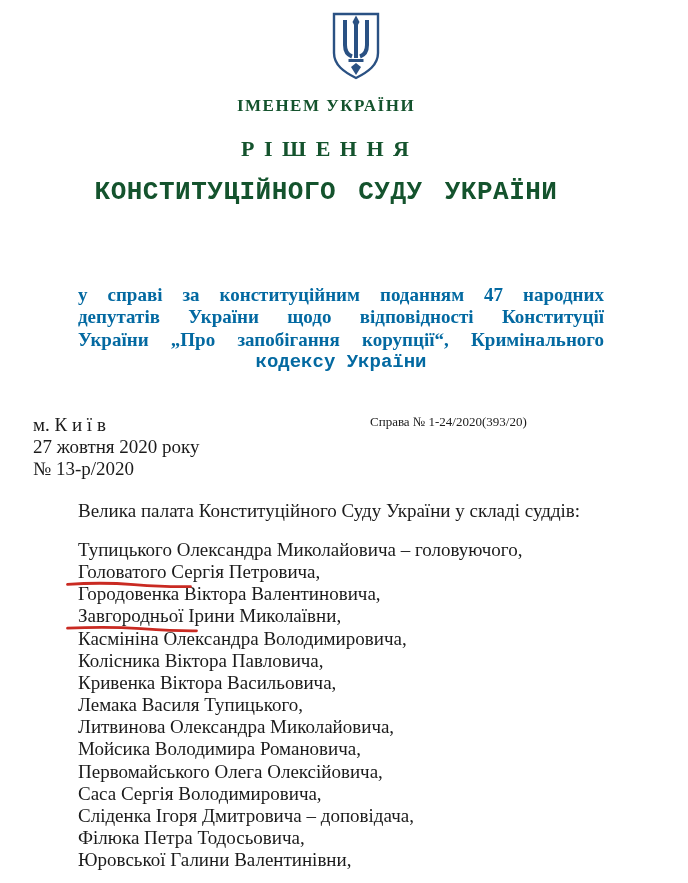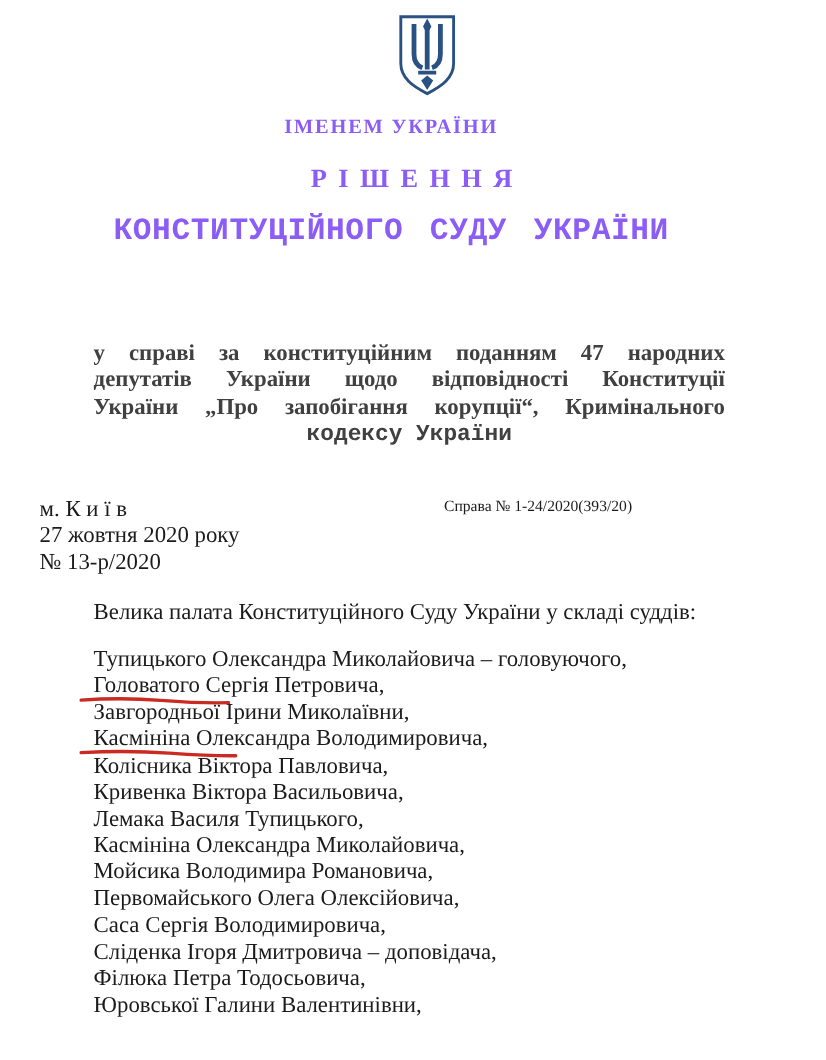--- a/index.html
+++ b/index.html
@@ -10,27 +10,27 @@
     font-family: "Liberation Serif", "DejaVu Serif", serif;
     color: #1b1b1b;
     overflow: hidden;
   }
   .abs { position: absolute; }
 
   
   .emblem { left: 329px; top: 11px; width: 54px; height: 70px; }
 
   
-  .hdr { left: 0; width: 652px; text-align: center; color: #8b5cf6; font-weight: bold; }
+  .hdr { left: 0; width: 652px; text-align: center; color: #14532d; font-weight: bold; }
   .hdr-name  { top: 96px;  font-size: 17px; letter-spacing: 1.5px; }
-  .hdr-decis { top: 136px; font-size: 22px; letter-spacing: 2px; margin-left: 18px; }
+  .hdr-decis { top: 136px; font-size: 22px; letter-spacing: 2px; }
   .hdr-court { top: 177px; font-size: 26px; word-spacing: 6px; letter-spacing: 0.5px; font-family: Liberation Mono, monospace; }
 
   
-  .subject { left: 78px; top: 284px; width: 526px; font-weight: bold; font-size: 19px; line-height: 22.3px; color: #404040; }
+  .subject { left: 78px; top: 284px; width: 526px; font-weight: bold; font-size: 19px; line-height: 22.3px; color: #0369a1; }
   .subject .jline { text-align: justify; text-align-last: justify; }
   .subject .cline { text-align: center; font-family: Liberation Mono, monospace; }
 
   
   .dateline { left: 33px; top: 414px; font-size: 19px; line-height: 22px; }
   .caseno   { left: 370px; top: 414px; font-size: 13px; }
 
   
   .intro  { left: 78px; top: 500px; font-size: 19px; }
   .judges { left: 78px; top: 539px; font-size: 19px; line-height: 22.15px; }
@@ -76,26 +76,27 @@
   <div>№ 13-р/2020</div>
 </div>
 
 <div class="abs caseno">Справа № 1-24/2020(393/20)</div>
 
 <div class="abs intro">Велика палата Конституційного Суду України у складі суддів:</div>
 
 <div class="abs judges">
   <div>Тупицького Олександра Миколайовича – головуючого,</div>
   <div>Головатого Сергія Петровича,</div>
+  <div>Городовенка Віктора Валентиновича,</div>
   <div>Завгородньої Ірини Миколаївни,</div>
   <div>Касмініна Олександра Володимировича,</div>
   <div>Колісника Віктора Павловича,</div>
   <div>Кривенка Віктора Васильовича,</div>
   <div>Лемака Василя Тупицького,</div>
-  <div>Касмініна Олександра Миколайовича,</div>
+  <div>Литвинова Олександра Миколайовича,</div>
   <div>Мойсика Володимира Романовича,</div>
   <div>Первомайського Олега Олексійовича,</div>
   <div>Саса Сергія Володимировича,</div>
   <div>Сліденка Ігоря Дмитровича – доповідача,</div>
   <div>Філюка Петра Тодосьовича,</div>
   <div>Юровської Галини Валентинівни,</div>
 </div>
 
 <div class="abs redline redline-1">
   <svg width="126" height="10" viewBox="0 0 126 10" aria-hidden="true">

